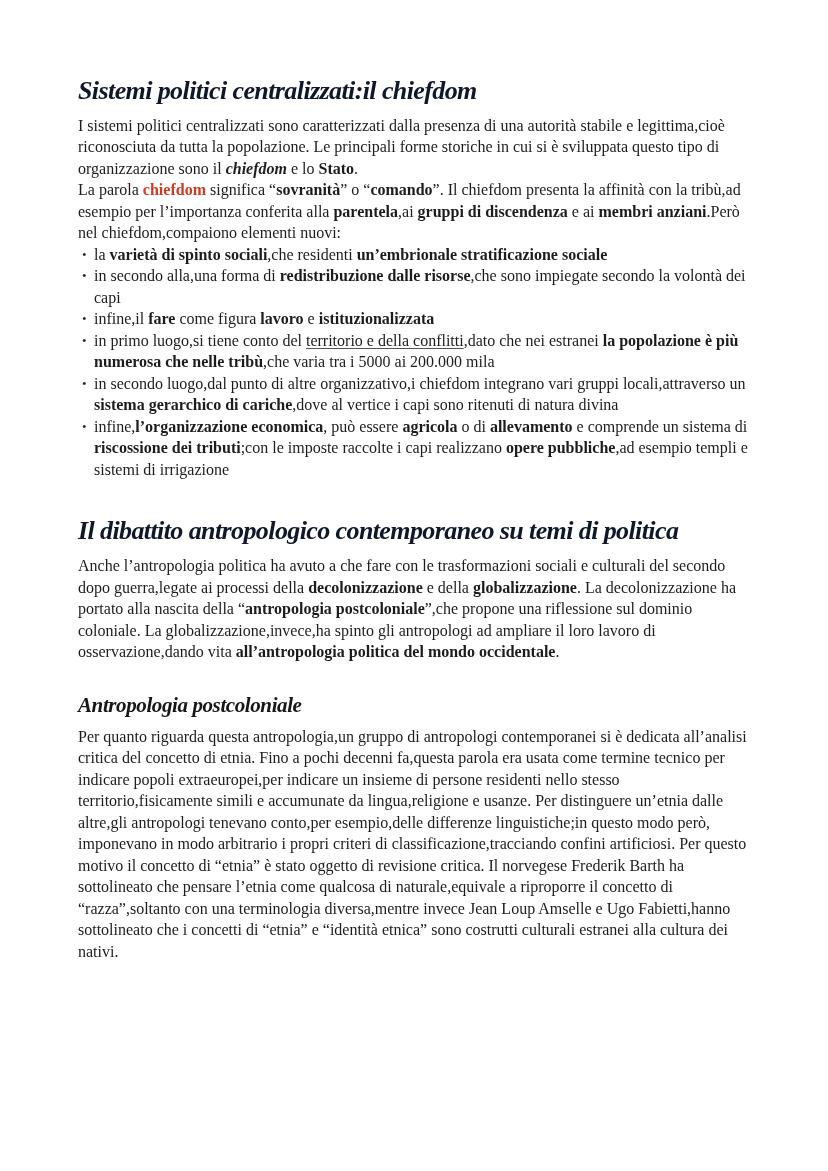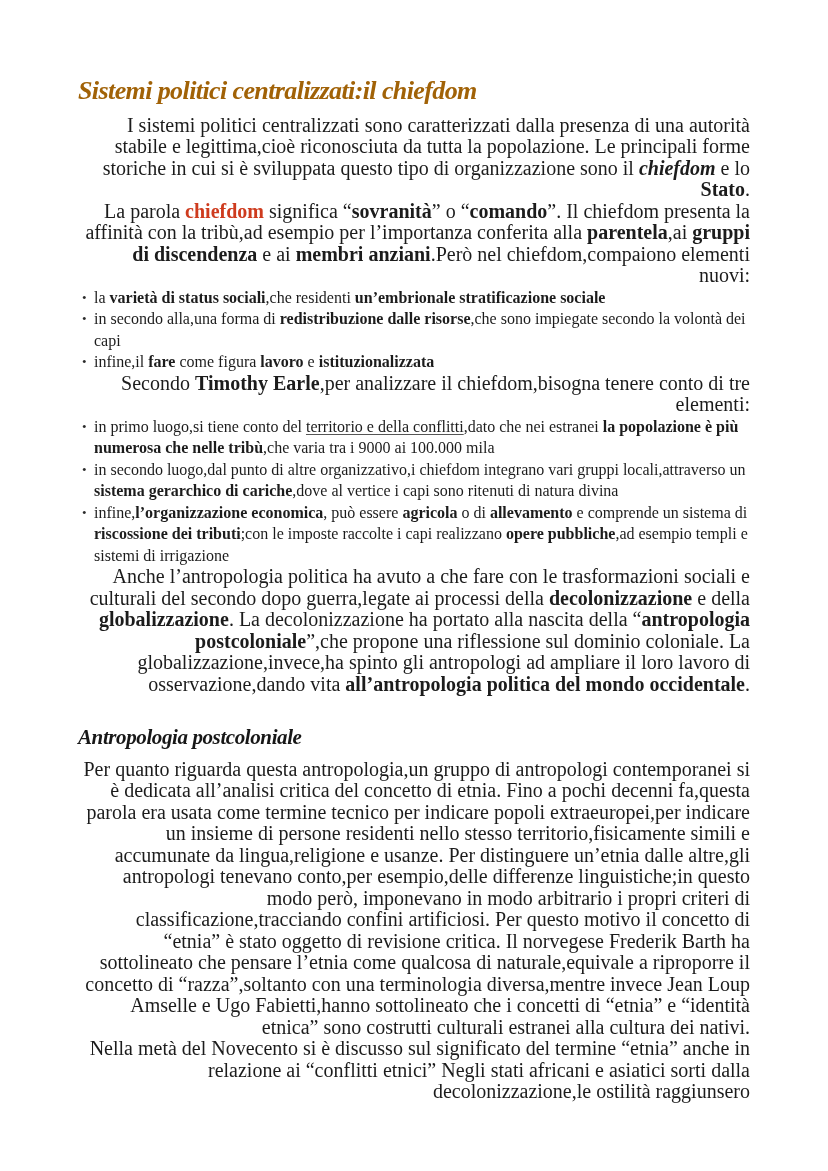--- a/index.html
+++ b/index.html
@@ -24,43 +24,43 @@
   .content{
     width:672px;
   }
   .heading1{
     font-family:"Liberation Serif","DejaVu Serif",serif;
     font-style:italic;
     font-weight:bold;
     font-size:26px;
     line-height:1.15;
     letter-spacing:-0.6px;
-    color:#a16207;
+    color:#0f172a;
     margin:0 0 9px 0;
     white-space:nowrap;
   }
   .content > .heading1:not(:first-child){
     margin-top:36px;
   }
   .heading2{
     font-family:"Liberation Serif","DejaVu Serif",serif;
     font-style:italic;
     font-weight:bold;
     font-size:21px;
     line-height:1.2;
     letter-spacing:-0.4px;
     color:#171717;
     margin:30px 0 8px 0;
     white-space:nowrap;
   }
   .para{
-    font-size:20px;
+    font-size:16px;
     line-height:21.5px;
     margin:0;
-    text-align:right;
+    text-align:left;
   }
   .bullet-list{
     margin:0;
   }
   .bullet-item{
     display:flex;
     align-items:flex-start;
     font-size:16px;
     line-height:21.5px;
   }
@@ -87,44 +87,43 @@
 <body>
 
 <div class="page">
   <main class="content" id="content">
       <h1 class="heading1">Sistemi politici centralizzati:il chiefdom</h1>
       <p class="para"><span class="run-n">I sistemi politici centralizzati sono caratterizzati dalla presenza di una autorità stabile e legittima,cioè riconosciuta da tutta la popolazione. Le principali forme storiche in cui si è sviluppata questo tipo di organizzazione sono il </span><span class="run-bi">chiefdom</span><span class="run-n"> e lo </span><span class="run-b">Stato</span><span class="run-n">.</span></p>
       <p class="para"><span class="run-n">La parola </span><span class="run-red">chiefdom</span><span class="run-n"> significa “</span><span class="run-b">sovranità</span><span class="run-n">” o “</span><span class="run-b">comando</span><span class="run-n">”. Il chiefdom presenta la affinità con la tribù,ad esempio per l’importanza conferita alla </span><span class="run-b">parentela</span><span class="run-n">,ai </span><span class="run-b">gruppi di discendenza</span><span class="run-n"> e ai </span><span class="run-b">membri anziani</span><span class="run-n">.Però nel chiefdom,compaiono elementi nuovi:</span></p>
       <div class="bullet-list">
         <div class="bullet-item">
           <span class="bullet-dot">•</span>
-          <span class="bullet-text"><span class="run-n">la </span><span class="run-b">varietà di status sociali</span><span class="run-n">,che residenti </span><span class="run-b">un’embrionale stratificazione sociale</span></span>
+          <span class="bullet-text"><span class="run-n">la </span><span class="run-b">varietà di spinto sociali</span><span class="run-n">,che residenti </span><span class="run-b">un’embrionale stratificazione sociale</span></span>
         </div>
         <div class="bullet-item">
           <span class="bullet-dot">•</span>
           <span class="bullet-text"><span class="run-n">in secondo alla,una forma di </span><span class="run-b">redistribuzione dalle risorse</span><span class="run-n">,che sono impiegate secondo la volontà dei capi</span></span>
         </div>
         <div class="bullet-item">
           <span class="bullet-dot">•</span>
           <span class="bullet-text"><span class="run-n">infine,il </span><span class="run-b">fare</span><span class="run-n"> come figura </span><span class="run-b">lavoro</span><span class="run-n"> e </span><span class="run-b">istituzionalizzata</span></span>
         </div>
       </div>
-      <p class="para"><span class="run-n">Secondo </span><span class="run-b">Timothy Earle</span><span class="run-n">,per analizzare il chiefdom,bisogna tenere conto di tre elementi:</span></p>
       <div class="bullet-list">
         <div class="bullet-item">
           <span class="bullet-dot">•</span>
-          <span class="bullet-text"><span class="run-n">in primo luogo,si tiene conto del </span><span class="run-u">territorio e della conflitti</span><span class="run-n">,dato che nei estranei </span><span class="run-b">la popolazione è più numerosa che nelle tribù</span><span class="run-n">,che varia tra i 9000 ai 100.000 mila</span></span>
+          <span class="bullet-text"><span class="run-n">in primo luogo,si tiene conto del </span><span class="run-u">territorio e della conflitti</span><span class="run-n">,dato che nei estranei </span><span class="run-b">la popolazione è più numerosa che nelle tribù</span><span class="run-n">,che varia tra i 5000 ai 200.000 mila</span></span>
         </div>
         <div class="bullet-item">
           <span class="bullet-dot">•</span>
           <span class="bullet-text"><span class="run-n">in secondo luogo,dal punto di altre organizzativo,i chiefdom integrano vari gruppi locali,attraverso un </span><span class="run-b">sistema gerarchico di cariche</span><span class="run-n">,dove al vertice i capi sono ritenuti di natura divina</span></span>
         </div>
         <div class="bullet-item">
           <span class="bullet-dot">•</span>
           <span class="bullet-text"><span class="run-n">infine,</span><span class="run-b">l’organizzazione economica</span><span class="run-n">, può essere </span><span class="run-b">agricola</span><span class="run-n"> o di </span><span class="run-b">allevamento</span><span class="run-n"> e comprende un sistema di </span><span class="run-b">riscossione dei tributi</span><span class="run-n">;con le imposte raccolte i capi realizzano </span><span class="run-b">opere pubbliche</span><span class="run-n">,ad esempio templi e sistemi di irrigazione</span></span>
         </div>
       </div>
+      <h1 class="heading1">Il dibattito antropologico contemporaneo su temi di politica</h1>
       <p class="para"><span class="run-n">Anche l’antropologia politica ha avuto a che fare con le trasformazioni sociali e culturali del secondo dopo guerra,legate ai processi della </span><span class="run-b">decolonizzazione</span><span class="run-n"> e della </span><span class="run-b">globalizzazione</span><span class="run-n">. La decolonizzazione ha portato alla nascita della “</span><span class="run-b">antropologia postcoloniale</span><span class="run-n">”,che propone una riflessione sul dominio coloniale. La globalizzazione,invece,ha spinto gli antropologi ad ampliare il loro lavoro di osservazione,dando vita </span><span class="run-b">all’antropologia politica del mondo occidentale</span><span class="run-n">.</span></p>
       <h2 class="heading2">Antropologia postcoloniale</h2>
       <p class="para"><span class="run-n">Per quanto riguarda questa antropologia,un gruppo di antropologi contemporanei si è dedicata all’analisi critica del concetto di etnia. Fino a pochi decenni fa,questa parola era usata come termine tecnico per indicare popoli extraeuropei,per indicare un insieme di persone residenti nello stesso territorio,fisicamente simili e accumunate da lingua,religione e usanze. Per distinguere un’etnia dalle altre,gli antropologi tenevano conto,per esempio,delle differenze linguistiche;in questo modo però, imponevano in modo arbitrario i propri criteri di classificazione,tracciando confini artificiosi. Per questo motivo il concetto di “etnia” è stato oggetto di revisione critica. Il norvegese Frederik Barth ha sottolineato che pensare l’etnia come qualcosa di naturale,equivale a riproporre il concetto di “razza”,soltanto con una terminologia diversa,mentre invece Jean Loup Amselle e Ugo Fabietti,hanno sottolineato che i concetti di “etnia” e “identità etnica” sono costrutti culturali estranei alla cultura dei nativi.</span></p>
-      <p class="para"><span class="run-n">Nella metà del Novecento si è discusso sul significato del termine “etnia” anche in relazione ai “conflitti etnici” Negli stati africani e asiatici sorti dalla decolonizzazione,le ostilità raggiunsero</span></p>
     </main>
 </div>
 
 </body></html>

